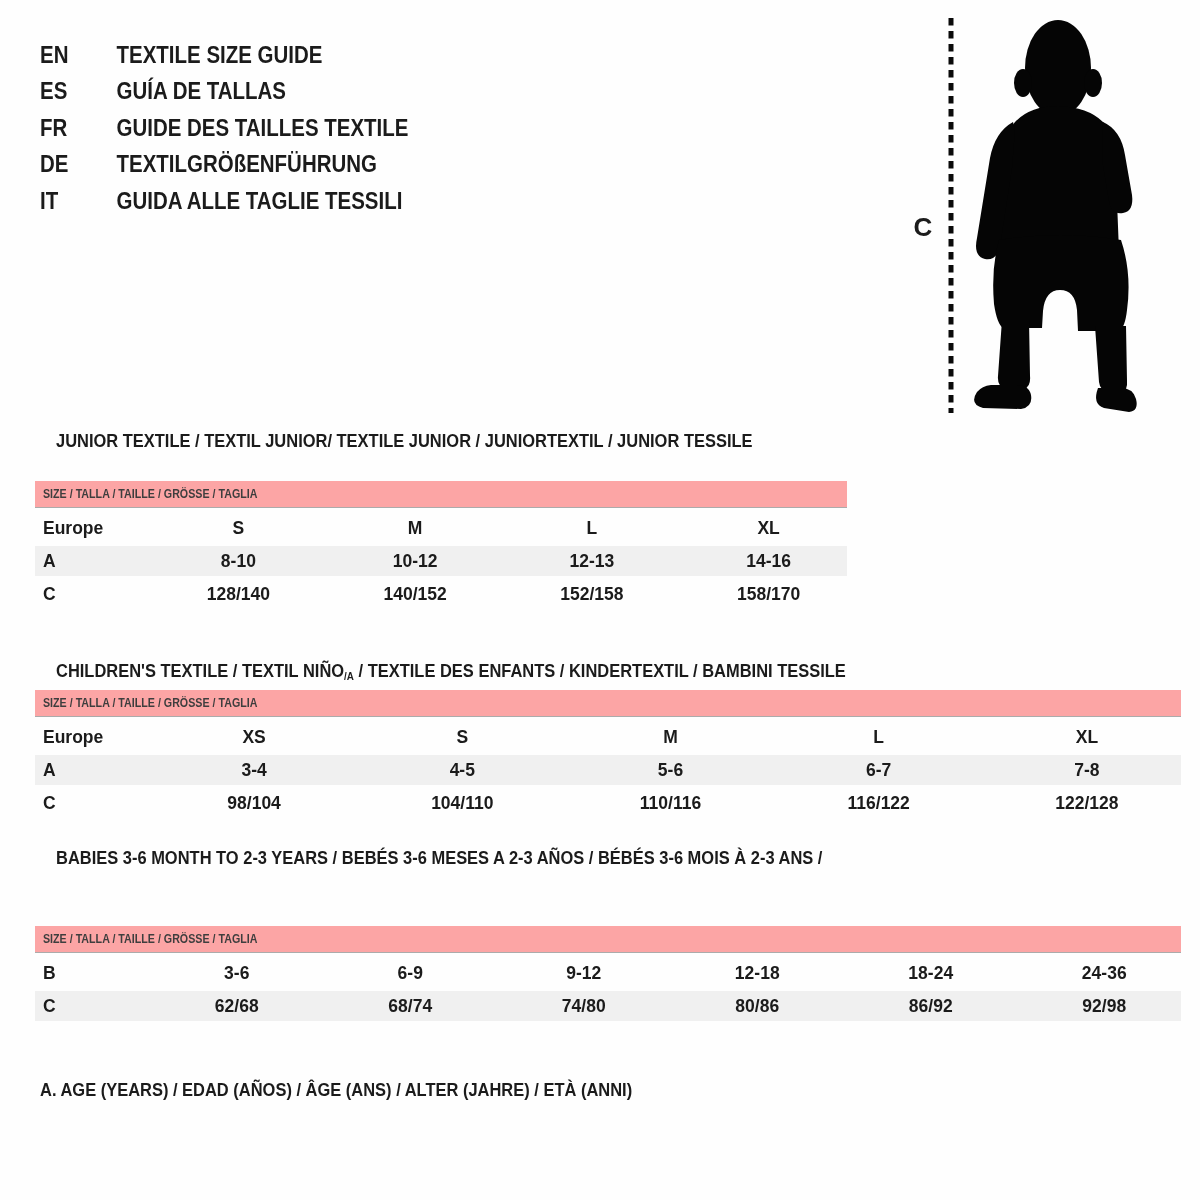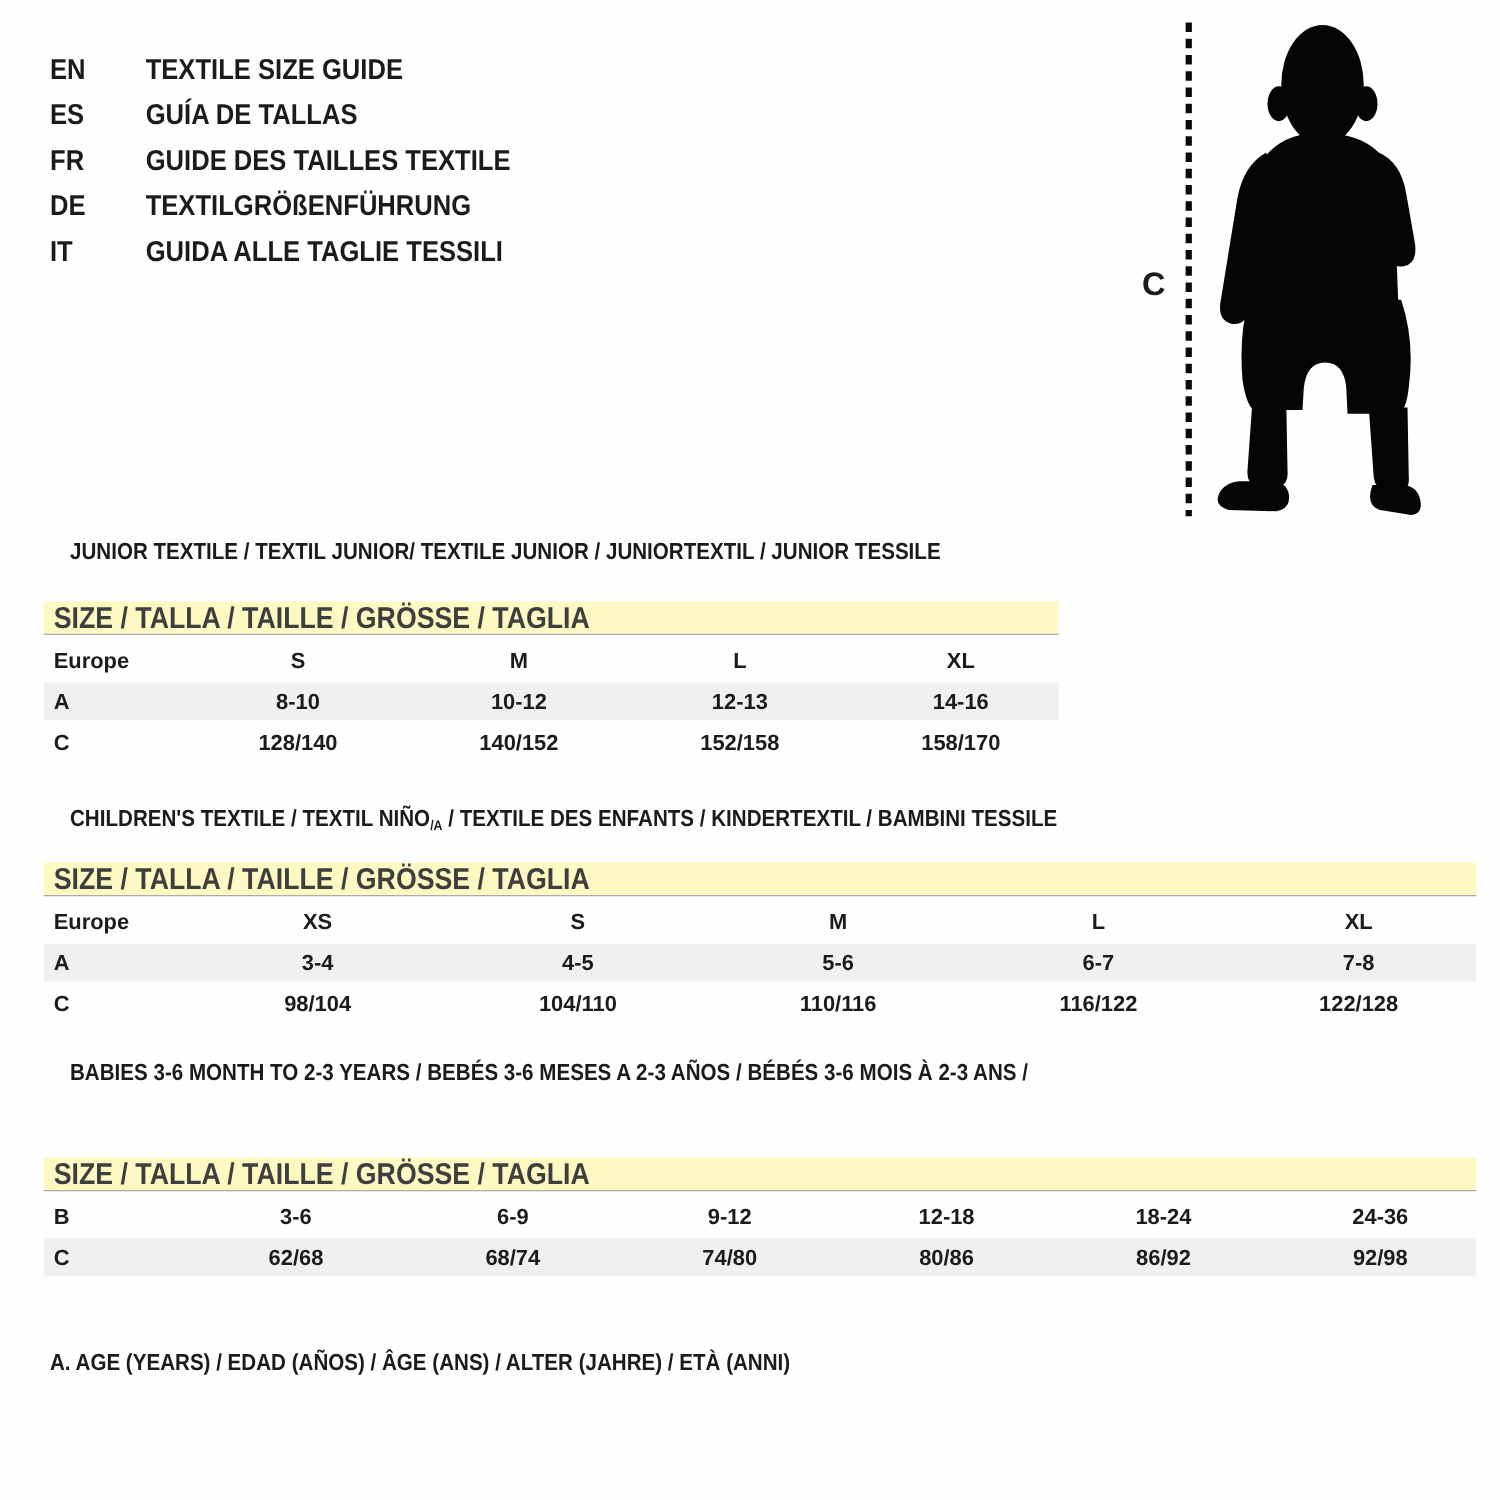--- a/index.html
+++ b/index.html
@@ -22,22 +22,22 @@
   .c-label { position:absolute; left:903px; top:212px; width:40px; text-align:center;
              font-size:26px; font-weight:700; }
 
   
   .section-title { position:absolute; left:40px; font-size:18.5px; font-weight:700; white-space:nowrap;margin-left:16px; }
   .sub { font-size:.6em; vertical-align:-0.28em; }
 
   
   .size-table { position:absolute; left:35px; font-weight:700; }
   .size-table .bar {
-    height:27px; line-height:27px; background:#fef9c3; color:#3e3e3e;
-    font-size:24px; padding-left:8px; box-sizing:border-box;
+    height:27px; line-height:27px; background:#fca5a5; color:#3e3e3e;
+    font-size:12px; padding-left:8px; box-sizing:border-box;
     border-bottom:1px solid #ababab; margin-bottom:5px;
   }
   .trow { display:grid; height:30px; align-items:center; font-size:17.5px; margin-bottom:3px;gap:20px; }
   .junior-table { width:812px; }
   .junior-table .trow { grid-template-columns:105px repeat(4,1fr); }
   .children-table { width:1146px; }
   .children-table .trow { grid-template-columns:105px repeat(5,1fr); }
   .babies-table { width:1146px; }
   .babies-table .trow { grid-template-columns:105px repeat(6,1fr); }
   .cell { text-align:center; }
@@ -123,21 +123,21 @@
     </div>
     <div class="trow">
       <span class="cell first">C</span>
       <span class="cell">128/140</span>
       <span class="cell">140/152</span>
       <span class="cell">152/158</span>
       <span class="cell">158/170</span>
     </div>
   </div>
 
-  <div class="section-title" style="top:644px">
+  <div class="section-title" style="top:660px">
     <span class="cond"><span>CHILDREN'S TEXTILE / TEXTIL NIÑO</span><span class="sub">/A</span><span> / TEXTILE DES ENFANTS / KINDERTEXTIL / BAMBINI TESSILE</span></span>
   </div>
   <div class="size-table children-table" style="top:690px">
     <div class="bar"><span class="cond">SIZE / TALLA / TAILLE / GRÖSSE / TAGLIA</span></div>
     <div class="trow">
       <span class="cell first">Europe</span>
       <span class="cell">XS</span>
       <span class="cell">S</span>
       <span class="cell">M</span>
       <span class="cell">L</span>

